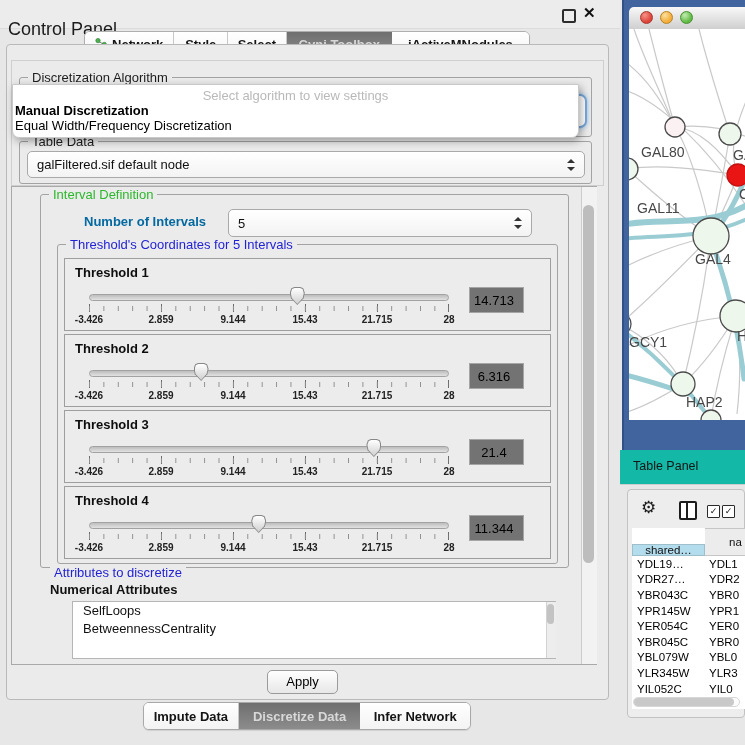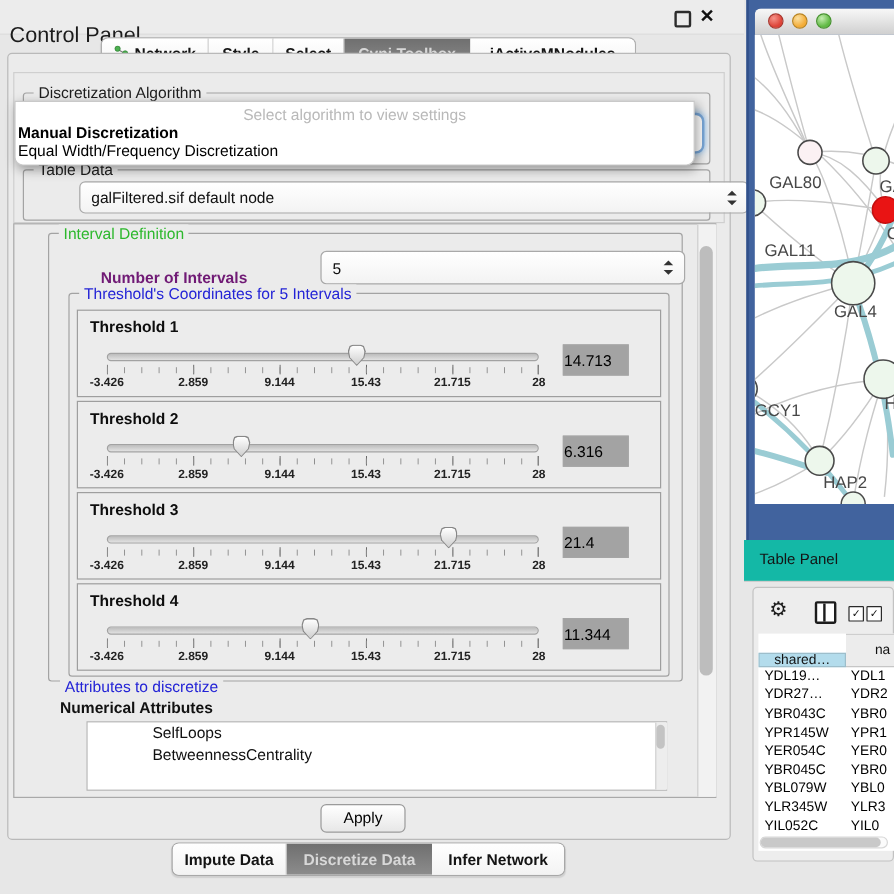--- a/index.html
+++ b/index.html
@@ -28,21 +28,21 @@
 
   
   .outer-frame{left:6px;top:44px;width:601px;height:654px;background:#ebebeb;border:1px solid #b9b9b9;border-radius:4px;}
   .algo-panel{left:11px;top:60px;width:591px;height:124px;background:#ebebeb;border:1px solid #cfcfcf;}
   .groupbox{border:1px solid #a3a3a3;border-radius:3px;}
   .group-label{position:absolute;top:-8px;left:8px;background:#ebebeb;padding:0 4px;font-size:13px;color:#1d1d1d;line-height:15px;white-space:nowrap;}
   .group-label.green{color:#2db82d;}
   .group-label.blue{color:#2323d6;}
 
   .group-disc{left:19px;top:77px;width:571px;height:58px;}
-  .combo{background:linear-gradient(#ffffff,#f3f3f3);border:1px solid #a9a9a9;border-radius:5px;margin-left:39px;}
+  .combo{background:linear-gradient(#ffffff,#f3f3f3);border:1px solid #a9a9a9;border-radius:5px;}
   .combo .cv{position:absolute;left:9px;top:0;bottom:0;display:flex;align-items:center;font-size:13px;color:#101010;white-space:nowrap;}
   .spinner{position:absolute;right:9px;top:50%;transform:translateY(-50%);width:9px;height:12px;}
   .spinner i{position:absolute;left:50%;transform:translateX(-50%);width:0;height:0;border-left:4px solid transparent;border-right:4px solid transparent;}
   .spinner .up{top:0;border-bottom:4px solid #333;}
   .spinner .dn{bottom:0;border-top:4px solid #333;}
   .combo-disc{left:27px;top:94px;width:556px;height:30px;border:2px solid #79a7d8;box-shadow:0 0 5px #8cbdea;border-radius:7px;background:#fff;}
 
   
   .algo-popup{left:12px;top:84px;width:565px;height:52px;background:#fff;border:1px solid #c9c9c9;
     border-radius:0 0 7px 7px;box-shadow:2px 3px 9px rgba(0,0,0,.35);z-index:30;}
@@ -53,46 +53,46 @@
 
   .group-tdata{left:19px;top:141px;width:571px;height:41px;}
   .combo-tdata{left:27px;top:151px;width:556px;height:25px;}
 
   
   .scroll-panel{left:11px;top:186px;width:586px;height:479px;background:#ebebeb;border:1px solid #a9a9a9;box-sizing:border-box;}
   .vscroll-track{left:581px;top:187px;width:15px;height:477px;background:#f2f2f2;border-left:1px solid #cccccc;}
   .vscroll-thumb{left:583px;top:205px;width:11px;height:358px;background:#bdbdbd;border-radius:6px;}
 
   .group-interval{left:40px;top:194px;width:527px;height:372px;}
-  .noi-label{left:84px;top:214px;font-size:13px;font-weight:bold;color:#701a75;margin-top:10px;}
+  .noi-label{left:84px;top:214px;font-size:13px;font-weight:bold;color:#0369a1;}
   .combo-noi{left:228px;top:209px;width:302px;height:26px;}
 
   .group-thresh{left:57px;top:244px;width:499px;height:318px;}
   .th-panel{position:absolute;left:6px;width:485px;height:71px;background:#ececec;border:1px solid #9e9e9e;}
   .th-label{position:absolute;left:10px;top:6px;font-size:13px;font-weight:bold;color:#0d0d0d;}
   .slider{position:absolute;left:24px;top:32px;width:360px;height:36px;}
   .track{position:absolute;left:0;right:0;top:3px;height:5px;border:1px solid #a2a2a2;border-radius:4px;
     background:linear-gradient(#bdbdbd,#e2e2e2);}
   .handle{position:absolute;top:-4px;width:15px;height:18px;background:#878787;
     clip-path:polygon(50% 100%,8% 62%,0 32%,10% 7%,30% 0,70% 0,90% 7%,100% 32%,92% 62%);}
   .handle::before{content:'';position:absolute;inset:1px;background:linear-gradient(#ffffff,#cfcfcf);
     clip-path:polygon(50% 100%,8% 62%,0 32%,10% 7%,30% 0,70% 0,90% 7%,100% 32%,92% 62%);}
   .ticks-minor{position:absolute;left:0;right:0;top:15px;height:5px;
     background-image:linear-gradient(90deg,#8f8f8f 1px,transparent 1px);background-size:4% 100%;}
   .ticks-major{position:absolute;left:0;right:0;top:13px;height:8px;
     background-image:linear-gradient(90deg,#6a6a6a 1px,transparent 1px);background-size:20% 100%;}
   .ticks-major::after{content:'';position:absolute;right:0;top:0;width:1px;height:100%;background:#6a6a6a;}
   .tick-labels{position:absolute;left:0;right:0;top:23px;height:12px;}
   .tickLabel{position:absolute;transform:translateX(-50%);font-size:10px;font-weight:bold;color:#222;white-space:nowrap;}
-  .th-value{position:absolute;left:404px;top:28px;width:55px;height:26px;background:#a3a3a3;border:1px solid #a5a5a5;
-    font-size:13px;color:#000;text-align:left;line-height:26px;padding-right:5px;box-sizing:border-box;}
+  .th-value{position:absolute;left:404px;top:28px;width:55px;height:26px;background:#737373;border:1px solid #a5a5a5;
+    font-size:13px;color:#000;text-align:center;line-height:26px;padding-right:5px;box-sizing:border-box;}
 
   .attr-label{left:50px;top:565px;}
   .attr-heading{left:50px;top:582px;font-size:13px;font-weight:bold;color:#111;}
-  .attr-list{left:72px;top:601px;width:484px;height:58px;background:#fff;border:1px solid #b5b5b5;overflow:hidden;box-sizing:border-box;padding-left:44px;}
+  .attr-list{left:72px;top:601px;width:484px;height:58px;background:#fff;border:1px solid #b5b5b5;overflow:hidden;box-sizing:border-box;}
   .attr-item{font-size:13px;color:#101010;line-height:17.5px;padding-left:10px;white-space:nowrap;}
   .attr-vscroll{left:546px;top:602px;width:9px;height:56px;background:#ededed;border-left:1px solid #d2d2d2;}
   .attr-vthumb{left:547px;top:604px;width:7px;height:20px;background:#c3c3c3;border-radius:4px;}
 
   .apply-btn{left:267px;top:670px;width:69px;height:22px;background:linear-gradient(#ffffff,#e7e7e7);
     border:1px solid #9b9b9b;border-radius:5px;font-size:13px;color:#000;text-align:center;line-height:22px;}
 
   .bottom-tabs{left:143px;top:702px;width:326px;height:26px;display:flex;background:#fff;border:1px solid #a8a8a8;
     border-radius:6px;overflow:hidden;box-shadow:0 1px 1px rgba(0,0,0,.1);}
 

